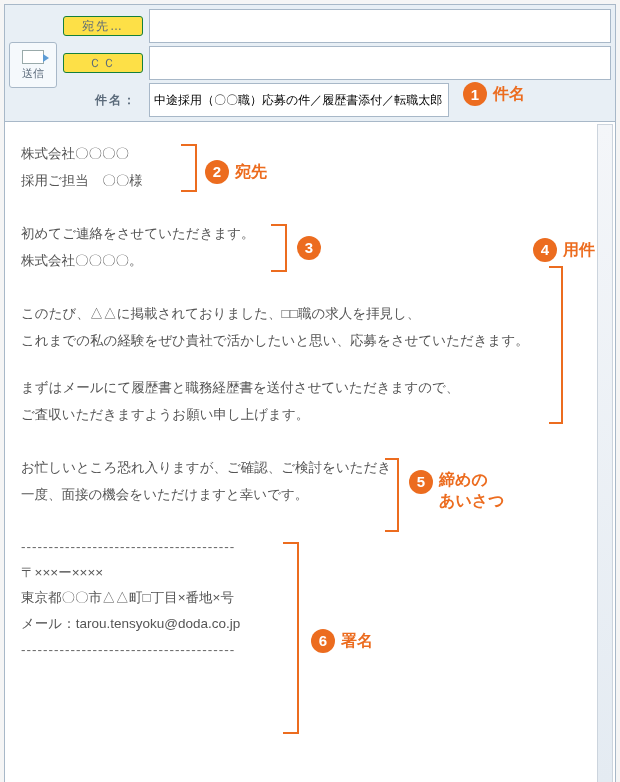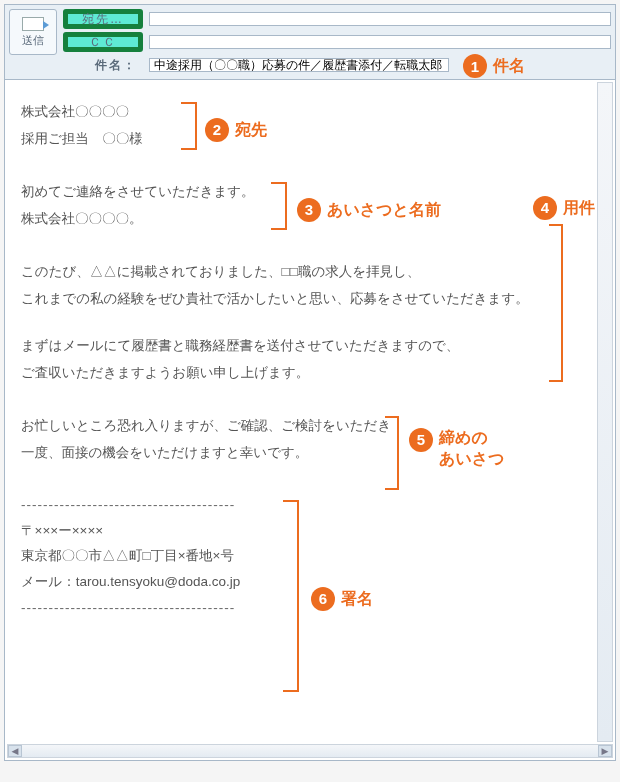--- a/index.html
+++ b/index.html
@@ -28,20 +28,21 @@
     background: #f5f9fc;
     border: 1px solid #a8b8c8;
     border-radius: 3px;
     display: flex;
     flex-direction: column;
     align-items: center;
     justify-content: center;
     font-size: 11px;
     color: #5a6a7a;
     cursor: pointer;
+    margin-top: 33px;
   }
   .send-icon {
     width: 22px;
     height: 14px;
     background: #fff;
     border: 1px solid #9aa;
     position: relative;
     margin-bottom: 2px;
   }
   .send-icon::after {
@@ -70,33 +71,33 @@
     width: 80px;
     height: 20px;
     font-size: 12px;
     display: flex;
     align-items: center;
     justify-content: center;
     color: #5a6a7a;
     letter-spacing: 2px;
   }
   .field-btn {
-    background: #5eead4;
-    border: 5px solid #15803d;
+    background: #fde047;
+    border: 1px solid #15803d;
     border-radius: 3px;
     cursor: pointer;
   }
   .field-label {
     justify-content: flex-end;
     padding-right: 6px;
     font-weight: bold;
   }
   .field-input {
     flex: 1;
-    height: 14px;
+    height: 34px;
     border: 1px solid #a8b8c8;
     background: #fff;
     padding: 0 4px;
     font-size: 12px;
     font-family: Liberation Serif, serif;
   }
   .subject-input { width: 300px; flex: none; }
 
   .body-area {
     position: relative;
@@ -229,21 +230,20 @@
         <span>宛先</span>
       </div>
     </div>
 
     <div class="para">
       <div>初めてご連絡をさせていただきます。</div>
       <div>株式会社〇〇〇〇。</div>
       <div class="bracket" style="left:250px; top:4px; width:16px; height:48px;"></div>
       <div class="callout" style="left:276px; top:16px;">
         <div class="num-circle">3</div>
-        <span>あいさつと名前</span>
       </div>
     </div>
 
     <div class="para" style="margin-bottom:20px">
       <div>このたび、△△に掲載されておりました、□□職の求人を拝見し、</div>
       <div>これまでの私の経験をぜひ貴社で活かしたいと思い、応募をさせていただきます。</div>
     </div>
     <div class="para" style="position:relative">
       <div>まずはメールにて履歴書と職務経歴書を送付させていただきますので、</div>
       <div>ご査収いただきますようお願い申し上げます。</div>

